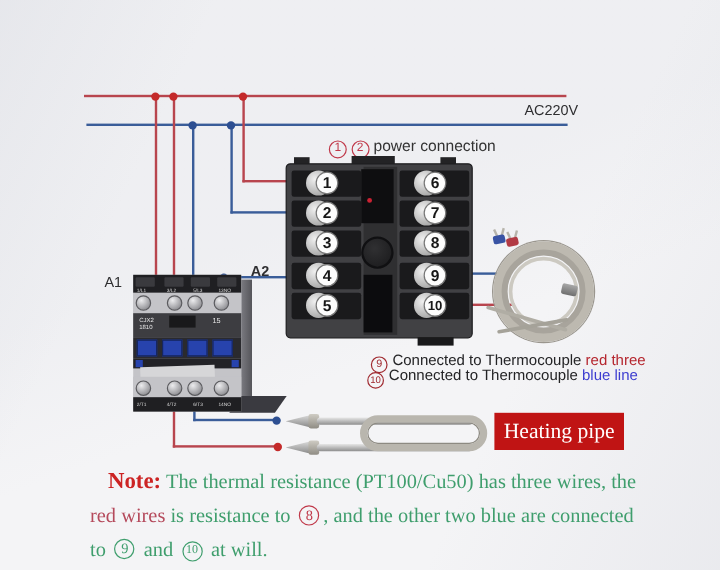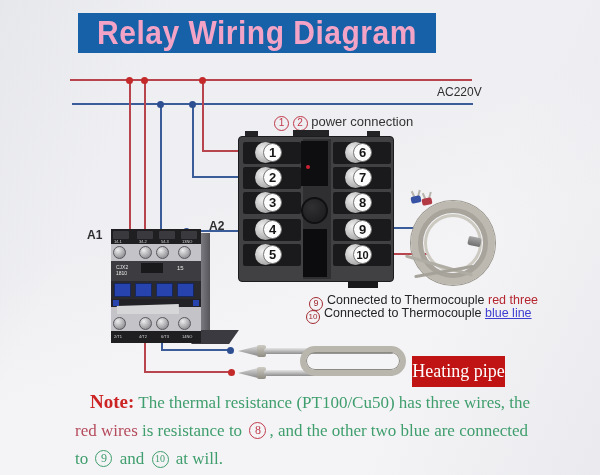--- a/index.html
+++ b/index.html
@@ -66,23 +66,20 @@
   .note .red{color:#b54a5c;}
   .ncirc{width:17px;height:17px;font-size:12px;margin:0 3px;position:relative;top:-2px;border-width:1.5px;}
   .thermo-line{position:absolute;font-size:12.5px;color:#242426;white-space:nowrap;}
   .thermo-line .circnum{color:#a02a30;margin-right:4px;width:14px;height:14px;font-size:9px;top:2px;position:relative;}
 </style>
 </head>
 <body>
 
 <div id="stage">
 
-  <div class="abs banner">
-    <span>Relay Wiring Diagram</span>
-  </div>
 
   <div class="wire w-red" style="left:70px;top:79px;width:402px;height:2px;"></div>
   <div class="wire w-blue" style="left:72px;top:103px;width:401px;height:2px;"></div>
   <div class="lbl" style="left:437px;top:85px;">AC220V</div>
 
   <div class="wire w-red" style="left:129px;top:80px;width:2px;height:158px;"></div>
   <div class="wire w-red" style="left:144px;top:80px;width:2px;height:173px;"></div>
   <div class="wire w-red" style="left:202px;top:80px;width:2px;height:72px;"></div>
   <div class="wire w-red" style="left:202px;top:150px;width:48px;height:2px;"></div>
   <div class="wire w-blue" style="left:160px;top:104px;width:2px;height:149px;"></div>
@@ -164,21 +161,21 @@
         <span class="tmetal"></span>
         <span class="tbadge">9</span>
       </div>
     <div class="tcell" style="left:94px;top:107px;">
         <span class="tmetal"></span>
         <span class="tbadge" style="font-size:11px;">10</span>
       </div>
   </div>
   <div class="abs" style="left:348px;top:281px;width:30px;height:7px;background:#19191b;"></div>
 
-  <div class="lbl" style="left:87px;top:228px;font-weight:700;">A1</div>
+  <div class="lbl" style="left:87px;top:228px;font-weight:400;">A1</div>
   <div class="lbl" style="left:209px;top:219px;font-weight:600;">A2</div>
   <div class="abs" style="left:201px;top:233px;width:9px;height:105px;background:linear-gradient(90deg,#7a7a80,#55555a);"></div>
   <div class="abs" style="left:196px;top:330px;width:38px;height:14px;background:#3a3a40;transform:skewX(-35deg);"></div>
   <div class="abs ctr">
 
     <div class="ctr-row ctr-black" style="top:0;height:15px;">
       <span class="ctr-slot" style="left:2px;"></span>
       <span class="ctr-slot" style="left:26px;"></span>
       <span class="ctr-slot" style="left:48px;"></span>
       <span class="ctr-slot" style="left:70px;"></span>
@@ -245,32 +242,32 @@
   <div class="abs" style="left:429px;top:192px;width:2px;height:6px;background:#b7b4ab;transform:rotate(15deg);"></div>
   <div class="abs" style="left:411px;top:196px;width:10px;height:7px;background:#3953a4;border-radius:2px;transform:rotate(-12deg);"></div>
   <div class="abs" style="left:422px;top:198px;width:10px;height:7px;background:#b23a44;border-radius:2px;transform:rotate(-12deg);"></div>
 
   <div class="thermo-line" style="left:309px;top:293px;">
     <span class="circnum">9</span><span>Connected to Thermocouple</span>
     <span style="color:#b5262e;">red three</span>
   </div>
   <div class="thermo-line" style="left:306px;top:306px;">
     <span class="circnum" style="font-size:8px;">10</span><span>Connected to Thermocouple</span>
-    <span style="color:#3d3dd0;text-decoration:underline;">blue line</span>
+    <span style="color:#3d3dd0;">blue line</span>
   </div>
 
   <div class="cone" style="left:238px;top:346px;"></div>
   <div class="cone" style="left:238px;top:368px;"></div>
   <div class="nut" style="left:257px;top:345px;"></div>
   <div class="nut" style="left:257px;top:367px;"></div>
   <div class="rod" style="left:264px;top:348px;width:130px;"></div>
   <div class="rod" style="left:264px;top:370px;width:130px;"></div>
   <div class="abs" style="left:300px;top:346px;width:106px;height:30px;border:6px solid #b9b6ae;border-radius:16px;box-sizing:border-box;box-shadow:inset 0 0 0 1px #8d8a82;"></div>
 
-  <div class="tag" style="left:412px;top:344px;width:93px;height:31px;font-size:18px;margin-top:12px;">Heating pipe</div>
+  <div class="tag" style="left:412px;top:344px;width:108px;height:31px;font-size:18px;">Heating pipe</div>
 
   <div class="abs note">
     <div>
       <span class="prefix">Note:</span>
       <span>The thermal resistance (PT100/Cu50) has three wires, the</span>
     </div>
     <div>
       <span class="red">red wires</span>
       <span>is resistance to</span>
       <span class="circnum ncirc" style="color:#c0394a;">8</span><span>, and the other two blue are connected</span>

